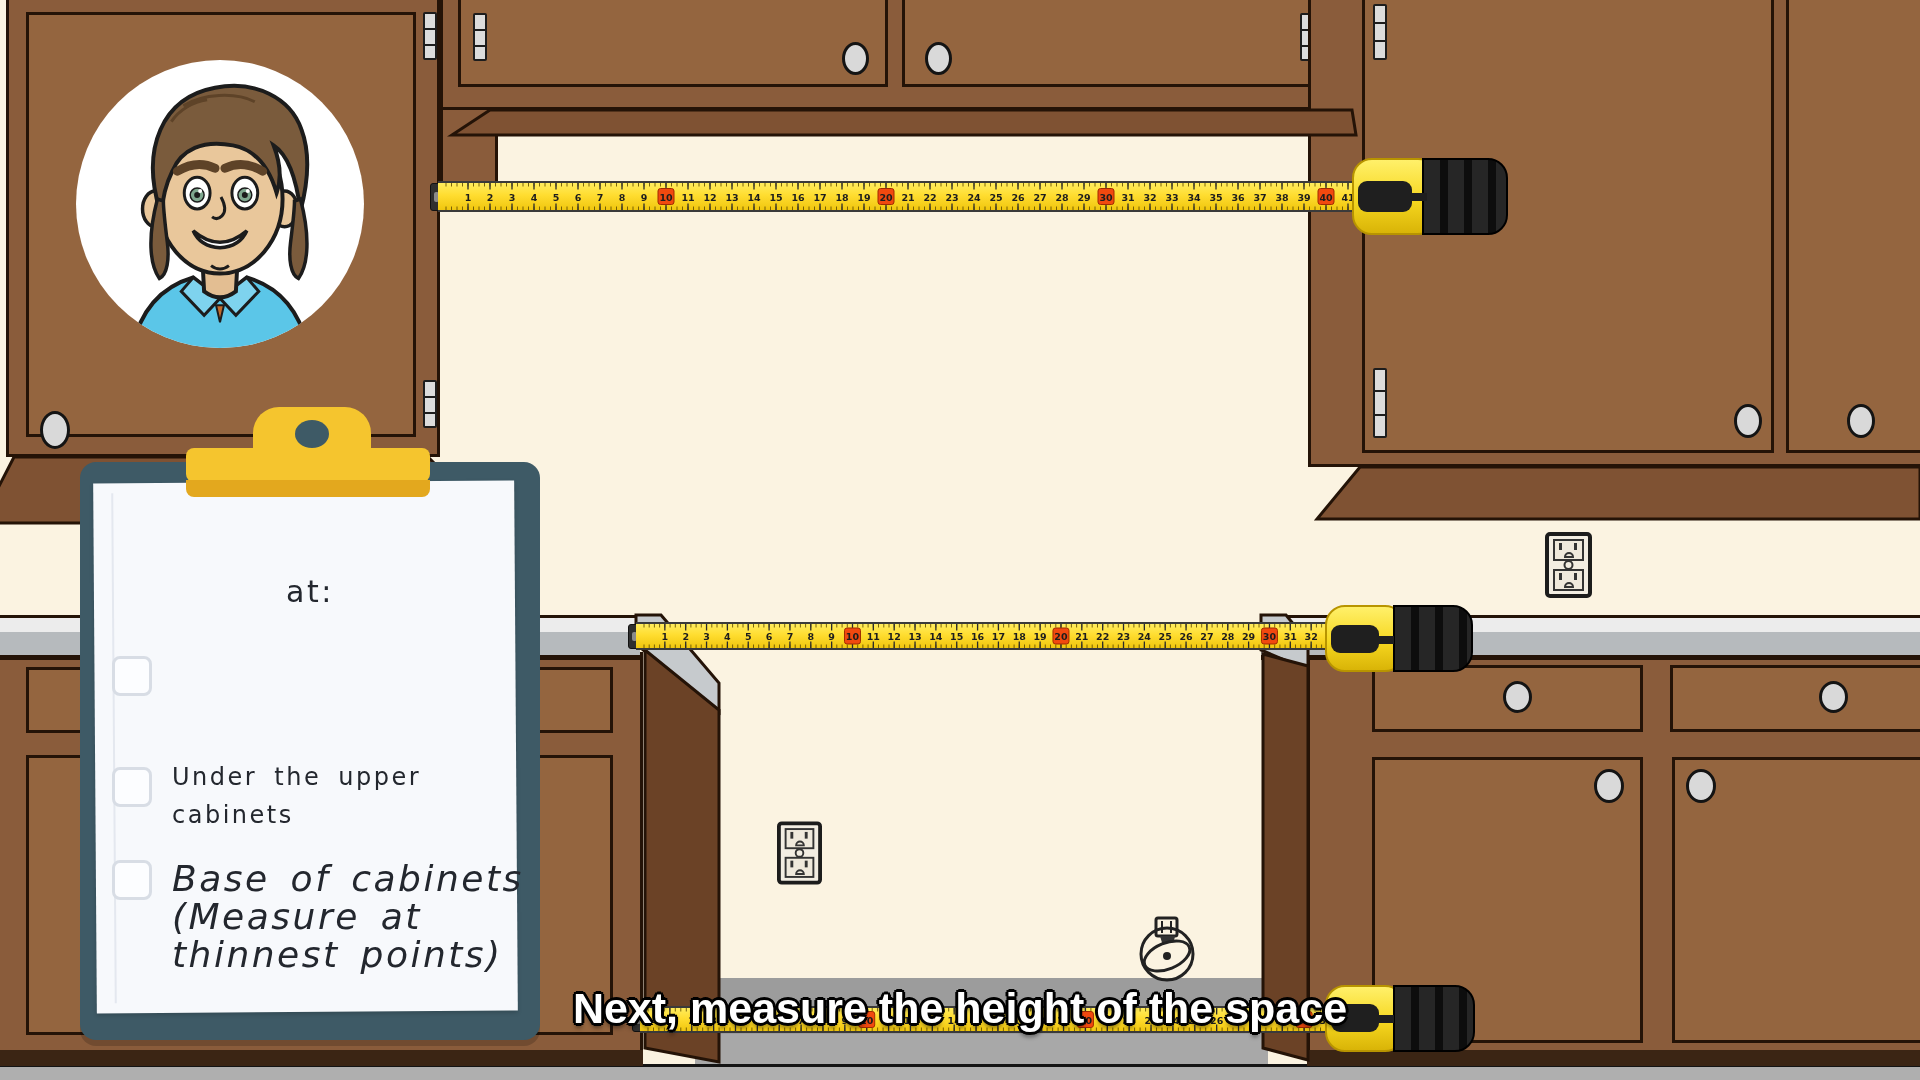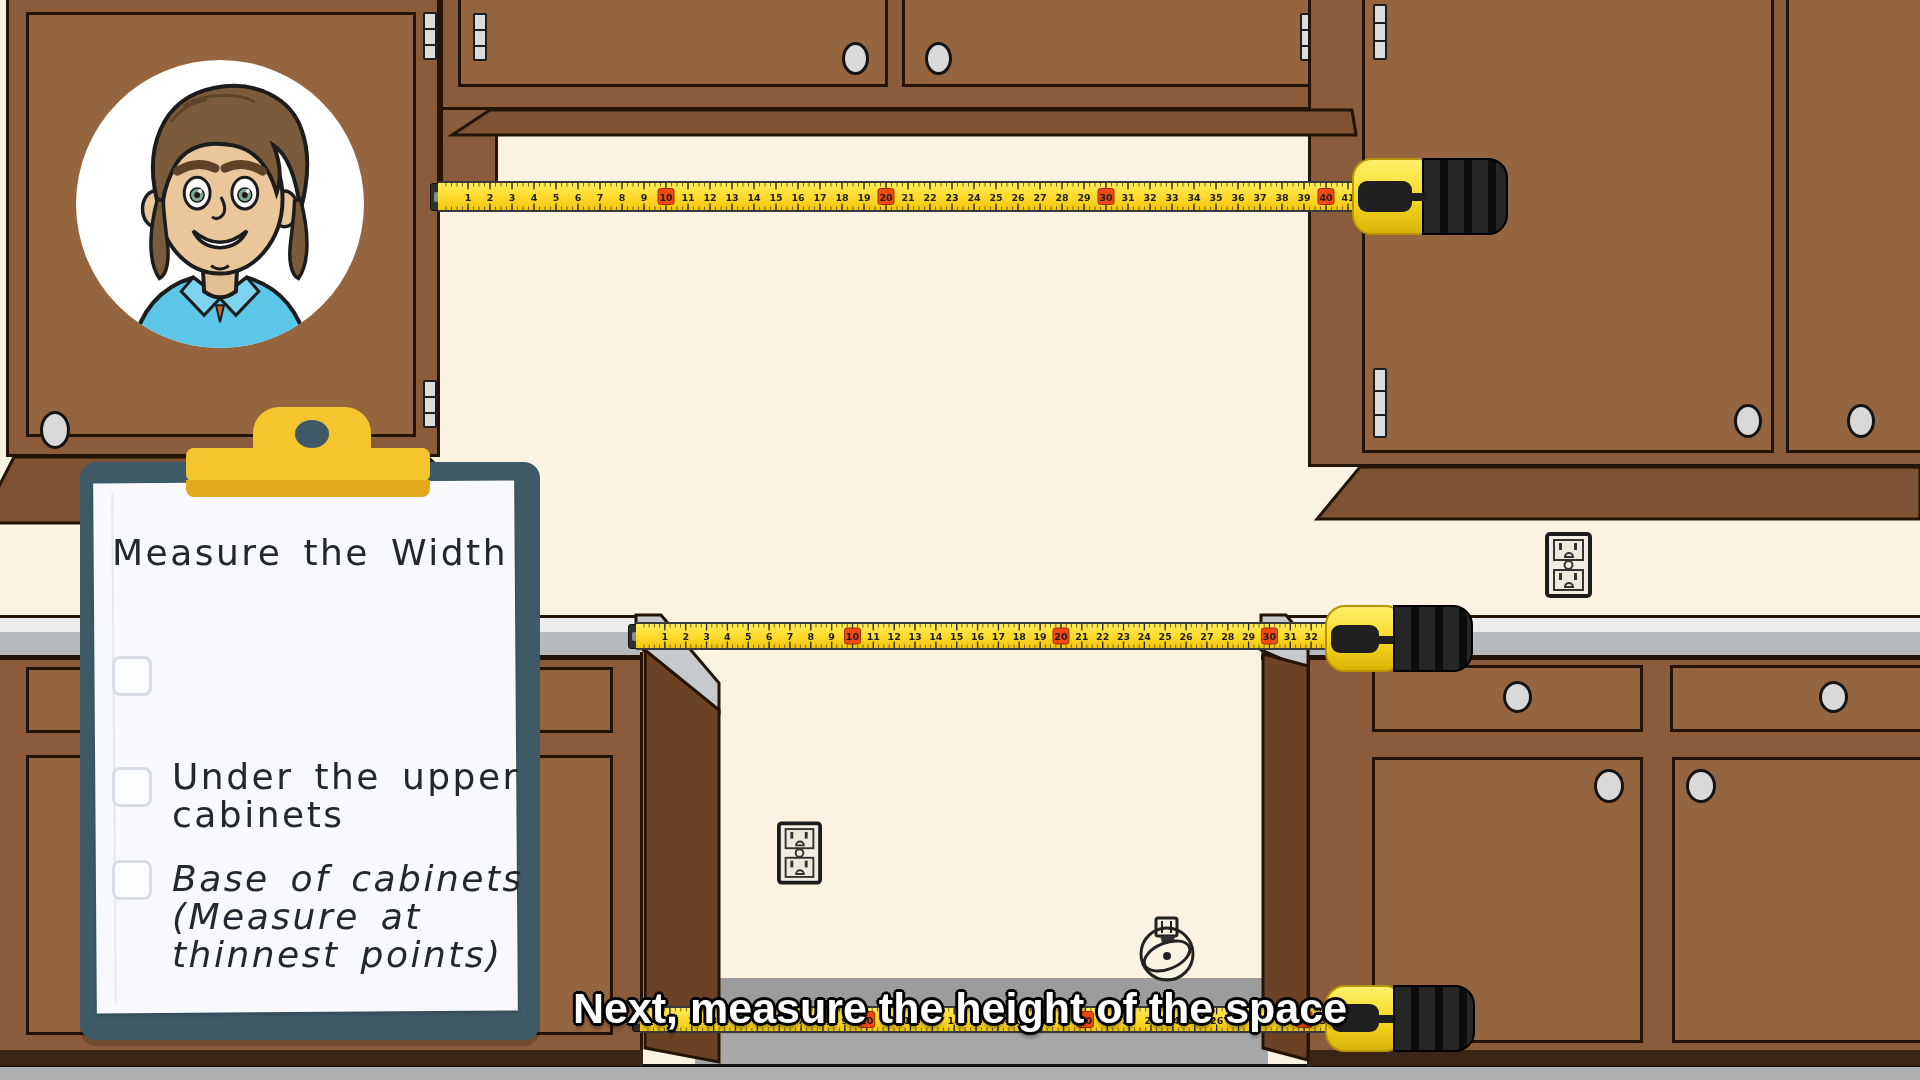--- a/index.html
+++ b/index.html
@@ -1400,26 +1400,26 @@
 <div class="abs tb-black" style="left:1393px;top:985px;width:82px;height:67px;"></div>
 <div class="abs tb-button" style="left:1331px;top:1004px;width:48px;height:28px;"></div>
 
 <div class="abs board" style="left:80px;top:462px;width:460px;height:578px;">
   <div class="abs paper" style="left:15px;top:20px;width:421px;height:530px;"></div>
   <div class="abs clip" style="left:173px;top:-55px;width:118px;height:50px;border-radius:26px 26px 0 0;"></div>
   <div class="abs" style="left:215px;top:-42px;width:34px;height:28px;border-radius:50%;background:#3E5A66;"></div>
   <div class="abs clip" style="left:106px;top:-14px;width:244px;height:34px;border-radius:8px;"></div>
   <div class="abs clip-band" style="left:106px;top:18px;width:244px;height:17px;border-radius:0 0 8px 8px;"></div>
 
-  <div class="abs hand" style="left:0;top:70px;width:460px;text-align:center;font-size:36px;">Measure the Width</div>
+  <div class="abs hand" style="left:0;top:112px;width:460px;text-align:center;font-size:30px;">at:</div>
 
   <div class="abs checkbox" style="left:32px;top:194px;width:40px;height:40px;"></div>
 
   <div class="abs checkbox" style="left:32px;top:305px;width:40px;height:40px;"></div>
-  <div class="abs hand" style="left:92px;top:296px;width:360px;font-size:36px;line-height:38px;">Under the upper
+  <div class="abs hand" style="left:92px;top:296px;width:360px;font-size:24px;line-height:38px;">Under the upper
 cabinets</div>
 
   <div class="abs checkbox" style="left:32px;top:398px;width:40px;height:40px;"></div>
   <div class="abs hand" style="left:92px;top:398px;width:370px;font-size:36px;line-height:38px;font-style:italic;">Base of cabinets
 (Measure at
 thinnest points)</div>
 </div>
 
 <div class="abs caption" style="top:984px;">Next, measure the height of the space</div>
 

